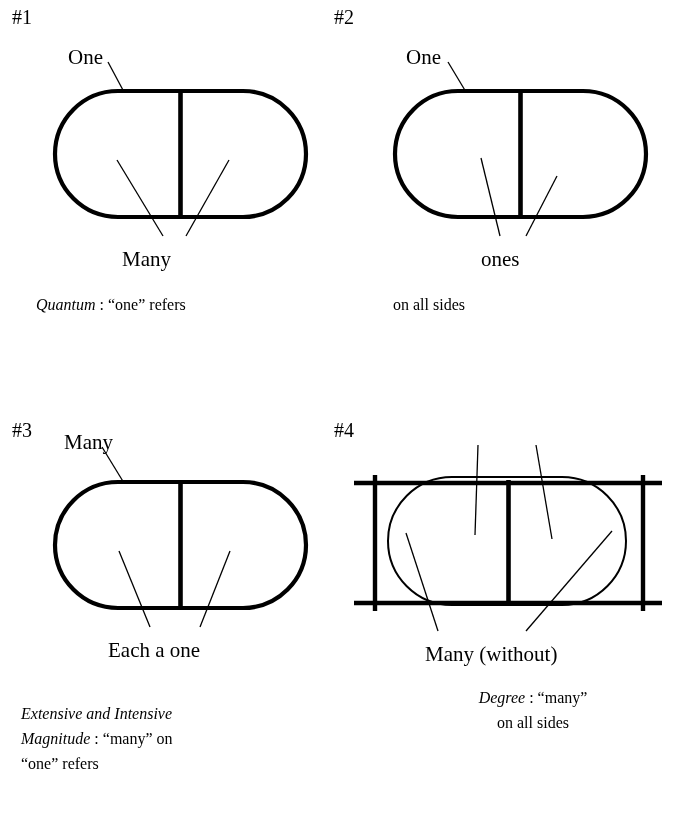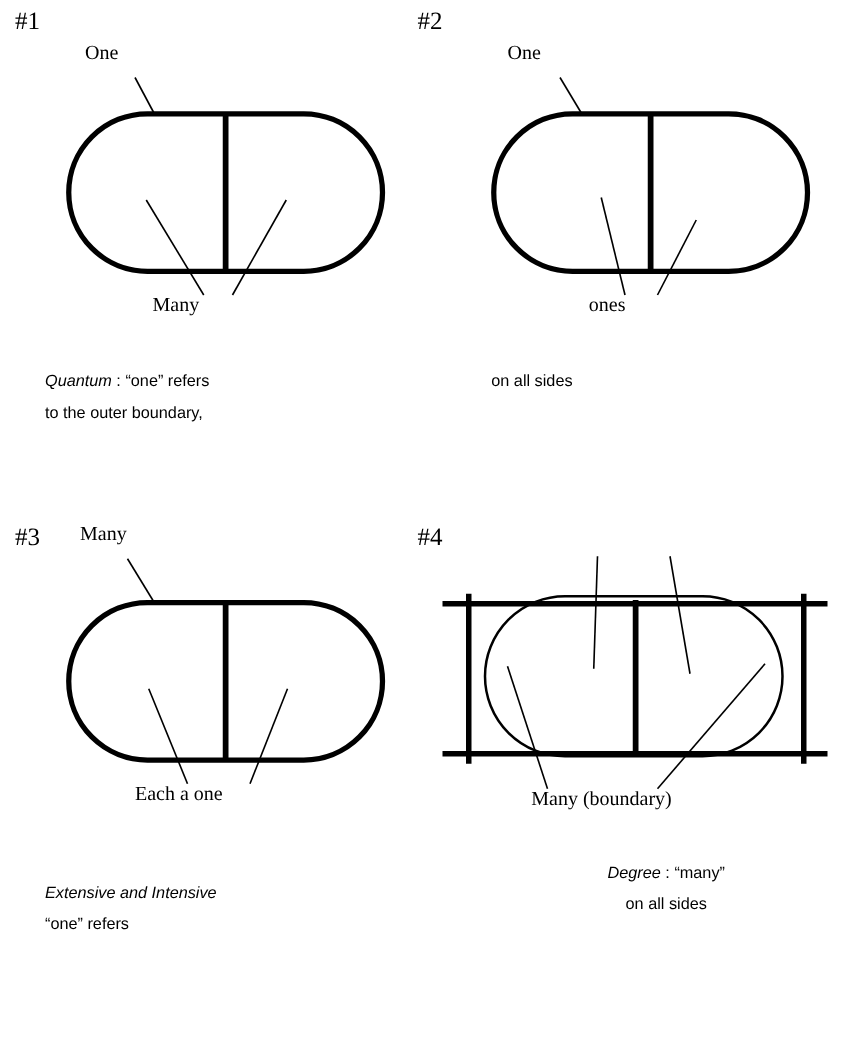--- a/index.html
+++ b/index.html
@@ -18,29 +18,30 @@
   .panel {
     position: absolute;
   }
   .fig-num {
     position: absolute;
     font-size: 20px;
     font-family: "Liberation Serif", serif;
   }
   .lbl {
     position: absolute;
-    font-size: 16px;
+    font-size: 21px;
     white-space: nowrap;
     font-family: "Liberation Serif", serif;
+    margin-top: 11px;
   }
   .caption {
     position: absolute;
-    font-size: 13px;
+    font-size: 16px;
     line-height: 25px;
-    font-family: Liberation Sans, sans-serif;
+    font-family: Liberation Serif, serif;
   }
   .caption i {
     font-style: italic;
   }
   svg {
     display: block;
     overflow: visible;
   }
   .shape-wrap {
     position: absolute;
@@ -68,41 +69,40 @@
       <path d="M186 236 L229 160" stroke="#000" stroke-width="1.3" fill="none"></path>
     </svg>
   </div>
 
   <div class="lbl" style="left:122px;top:236px;">Many</div>
 
   <div class="caption" style="left:36px;top:292px;width:280px;">
     <div>
       <i>Quantum</i><span> : “one” refers</span>
     </div>
-    <div>to the outer boundary,</div>
   </div>
 </div>
 
 <div class="panel" style="left:330px;top:0;width:350px;height:400px;">
 
   <div class="fig-num" style="left:4px;top:6px;">#2</div>
 
   <div class="lbl" style="left:76px;top:34px;">One</div>
 
   <div class="shape-wrap" style="left:0;top:0;">
     <svg width="350" height="270" viewBox="0 0 350 270" aria-hidden="true">
       <path d="M118 62 L136 92" stroke="#000" stroke-width="1.3" fill="none"></path>
       <path d="M128 91 L253 91 A63 63 0 0 1 253 217 L128 217 A63 63 0 0 1 128 91 Z" fill="none" stroke="#000" stroke-width="4.2"></path>
       <line x1="190.5" y1="91" x2="190.5" y2="217" stroke="#000" stroke-width="4.6"></line>
       <path d="M170 236 L151 158" stroke="#000" stroke-width="1.3" fill="none"></path>
       <path d="M196 236 L227 176" stroke="#000" stroke-width="1.3" fill="none"></path>
     </svg>
   </div>
 
-  <div class="lbl" style="left:141px;top:236px;">ones</div>
+  <div class="lbl" style="left:151px;top:236px;">ones</div>
 
   <div class="caption" style="left:63px;top:292px;width:280px;">
     <div>on all sides</div>
   </div>
 </div>
 
 <div class="panel" style="left:0;top:405px;width:330px;height:431px;">
 
   <div class="fig-num" style="left:12px;top:14px;">#3</div>
 
@@ -113,23 +113,26 @@
       <path d="M102 42 L124 78" stroke="#000" stroke-width="1.3" fill="none"></path>
       <path d="M118 77 L243 77 A63 63 0 0 1 243 203 L118 203 A63 63 0 0 1 118 77 Z" fill="none" stroke="#000" stroke-width="4.2"></path>
       <line x1="180.5" y1="77" x2="180.5" y2="203" stroke="#000" stroke-width="4.6"></line>
       <path d="M150 222 L119 146" stroke="#000" stroke-width="1.3" fill="none"></path>
       <path d="M200 222 L230 146" stroke="#000" stroke-width="1.3" fill="none"></path>
     </svg>
   </div>
 
   <div class="lbl" style="left:108px;top:222px;text-align:center;">Each a one</div>
 
-  <div class="caption" style="left:36px;top:296px;width:290px;">
+  <div class="caption" style="left:21px;top:296px;width:290px;">
     <div>
       <i>Extensive and Intensive</i><span></span>
+    </div>
+    <div>
+      <i>Magnitude</i><span> : “many” on</span>
     </div>
     <div>“one” refers</div>
   </div>
 </div>
 
 <div class="panel" style="left:330px;top:405px;width:350px;height:431px;">
 
   <div class="fig-num" style="left:4px;top:14px;">#4</div>
 
 
@@ -146,21 +149,21 @@
       <line x1="178.5" y1="75" x2="178.5" y2="198" stroke="#000" stroke-width="4.6"></line>
 
       <path d="M148 40 L145 130" stroke="#000" stroke-width="1.3" fill="none"></path>
       <path d="M206 40 L222 134" stroke="#000" stroke-width="1.3" fill="none"></path>
 
       <path d="M108 226 L76 128" stroke="#000" stroke-width="1.3" fill="none"></path>
       <path d="M196 226 L282 126" stroke="#000" stroke-width="1.3" fill="none"></path>
     </svg>
   </div>
 
-  <div class="lbl" style="left:95px;top:226px;">Many (boundary)</div>
+  <div class="lbl" style="left:95px;top:226px;">Many (without)</div>
 
   <div class="caption" style="left:63px;top:280px;width:280px;text-align:center;">
     <div>
       <i>Degree</i><span> : “many”</span>
     </div>
     <div>on all sides</div>
   </div>
 </div>
 
 </body></html>

